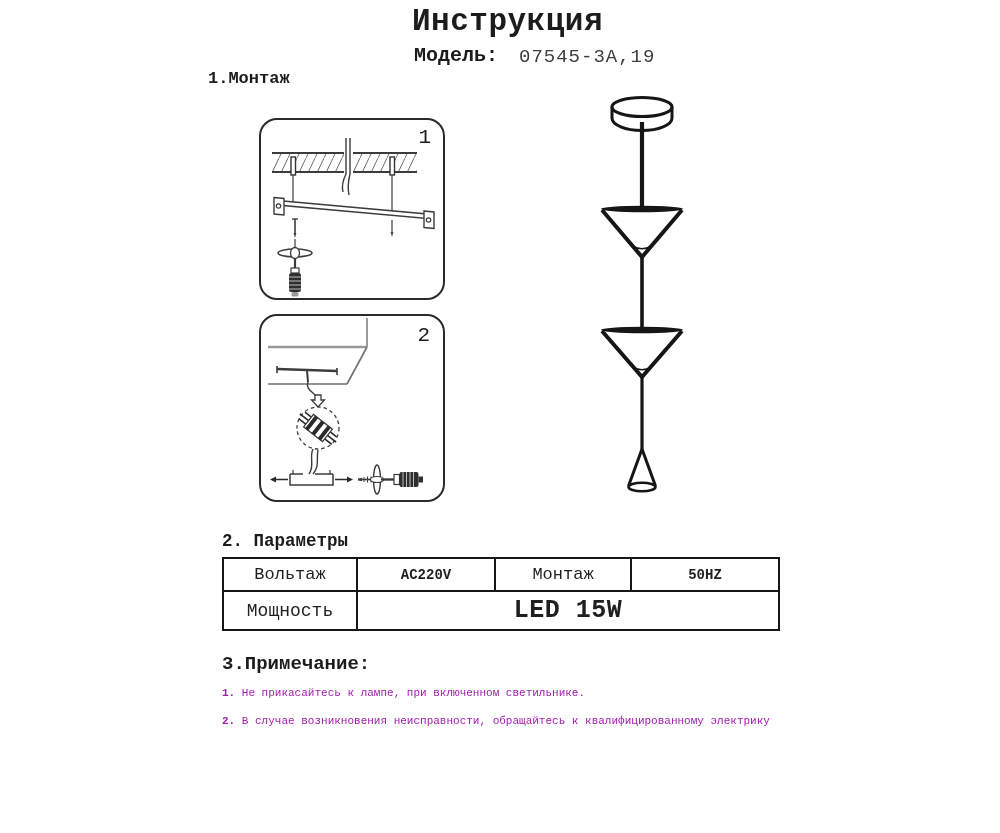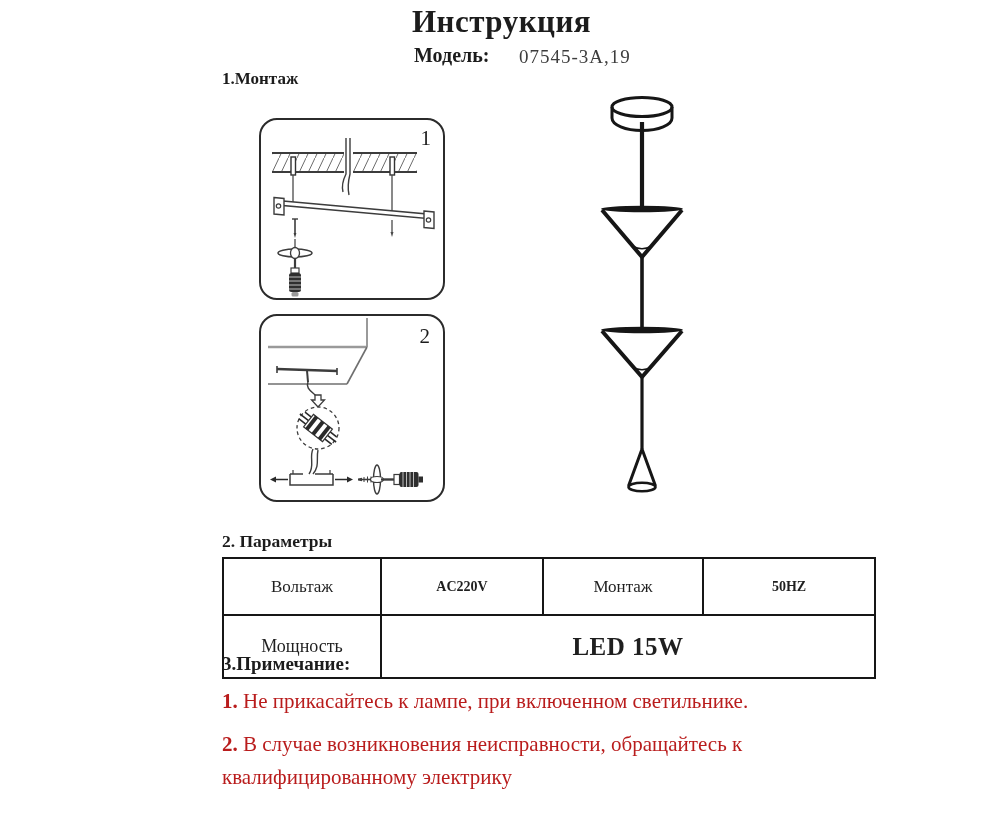--- a/index.html
+++ b/index.html
@@ -1,52 +1,52 @@
 <!DOCTYPE html>
 <html><head>
 <meta charset="utf-8">
 <style>
   html,body{margin:0;padding:0;background:#ffffff;}
   .page{
     position:relative;width:1000px;height:833px;background:#ffffff;
-    font-family:Liberation Serif, serif;color:#1c1c1c;overflow:hidden;
+    font-family:Liberation Mono, monospace;color:#1c1c1c;overflow:hidden;
   }
   .abs{position:absolute;}
   .doc-title{left:412px;top:4px;font-size:31px;font-weight:bold;letter-spacing:.5px;}
   .model-label{left:414px;top:44px;font-size:20px;font-weight:bold;}
   .model-value{left:519px;top:46px;font-size:19px;font-weight:400;color:#3d3d3d;letter-spacing:1px;}
   .sec-heading{font-weight:bold;}
-  .h-montage{left:222px;top:69px;font-size:17px;}
+  .h-montage{left:208px;top:69px;font-size:17px;}
   .h-params{left:222px;top:531px;font-size:17.5px;text-align:right;}
   .h-notes{left:222px;top:653px;font-size:19px;}
   .fig-box{
     border:2px solid #2b2b2b;border-radius:18px;background:#fff;box-sizing:border-box;
   }
   .fig1{left:259px;top:118px;width:186px;height:182px;}
   .fig2{left:259px;top:314px;width:186px;height:188px;}
   .step-badge{
     position:absolute;font-size:21px;color:#1c1c1c;font-weight:400;
   }
   .fig-box svg{position:absolute;left:0;top:0;}
   .lamp-svg{left:595px;top:92px;}
   
   .param-table{
     left:222px;top:557px;border-collapse:collapse;table-layout:fixed;
   }
   .param-table td{
     border:2px solid #161616;text-align:center;vertical-align:middle;
-    padding:12px;font-size:17px;color:#1f1f1f;
+    padding:0;font-size:17px;color:#1f1f1f;
   }
   .param-table .r1 td{height:31px;}
   .param-table .r2 td{height:37px;font-size:18px;}
   .param-table td.val{font-weight:bold;font-size:14px;}
   .param-table td.val-big{font-weight:bold;font-size:25px;letter-spacing:.5px;}
   
   .notes{left:222px;top:685px;width:578px;}
-  .notes p{margin:0 0 10.5px 0;font-size:21px;line-height:1.55;color:#b91c1c;}
+  .notes p{margin:0 0 10.5px 0;font-size:11px;line-height:1.55;color:#a21caf;}
   .notes b{font-weight:bold;}
 </style>
 </head>
 <body>
 
 <div class="page">
 
   <div class="abs doc-title">Инструкция</div>
   <div class="abs model-label">Модель:</div>
   <div class="abs model-value">07545-3A,19</div>

